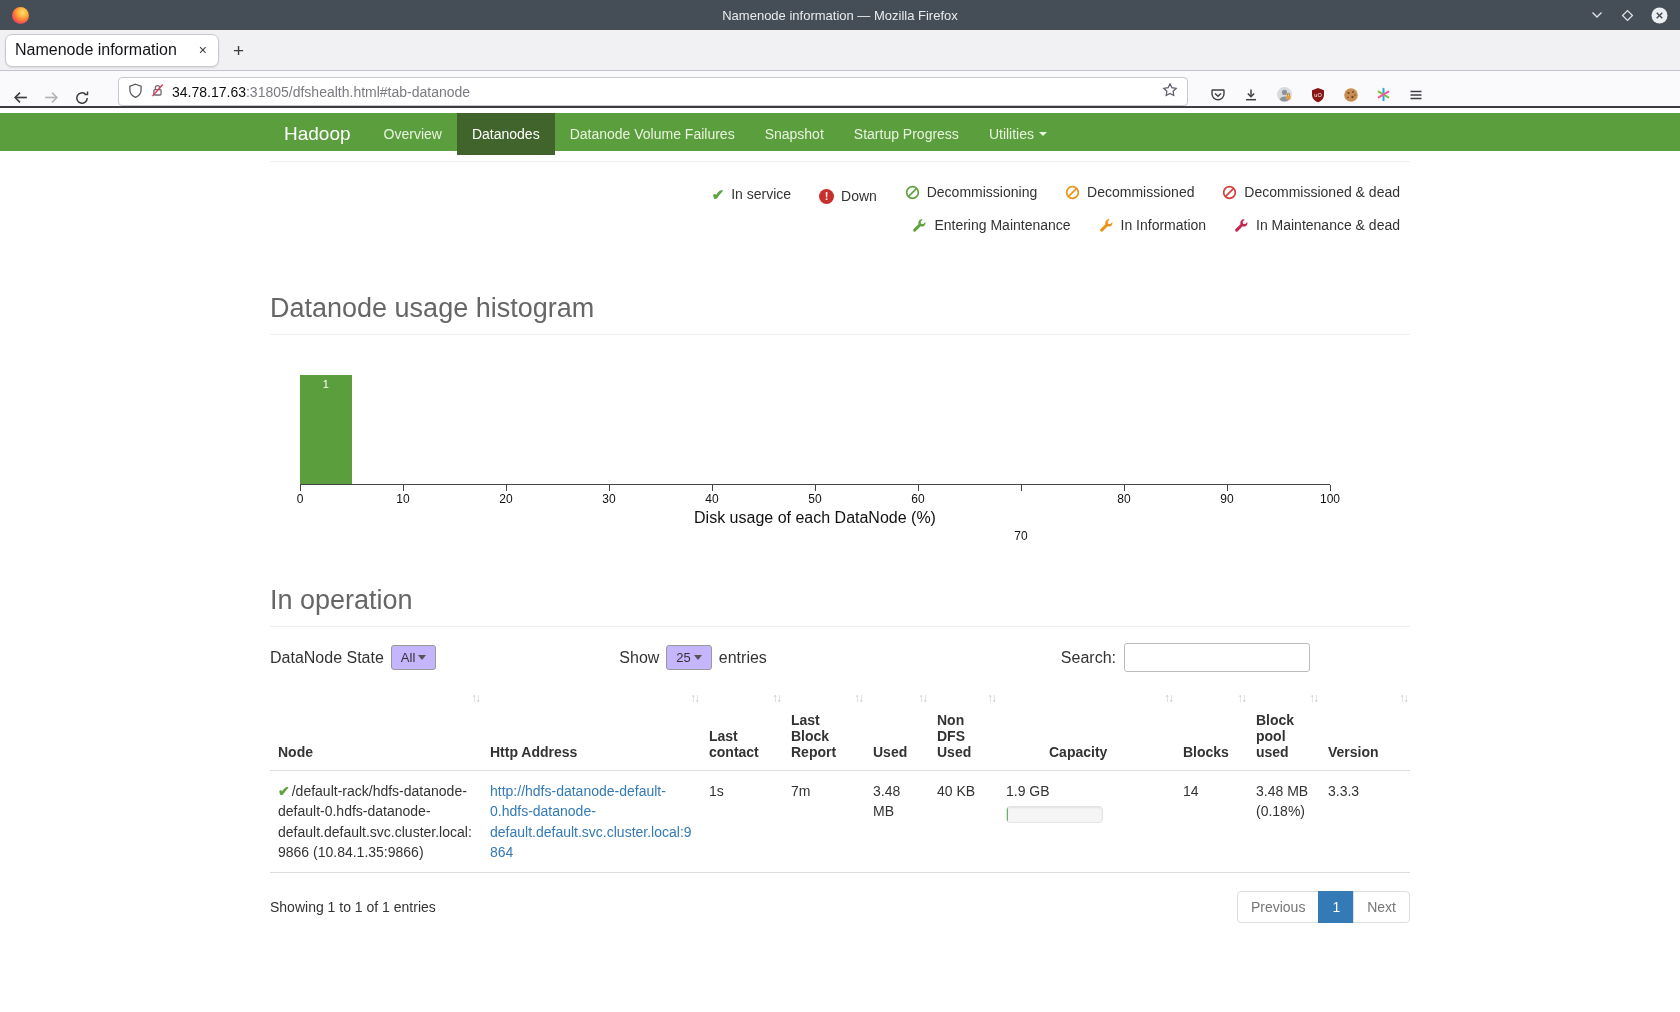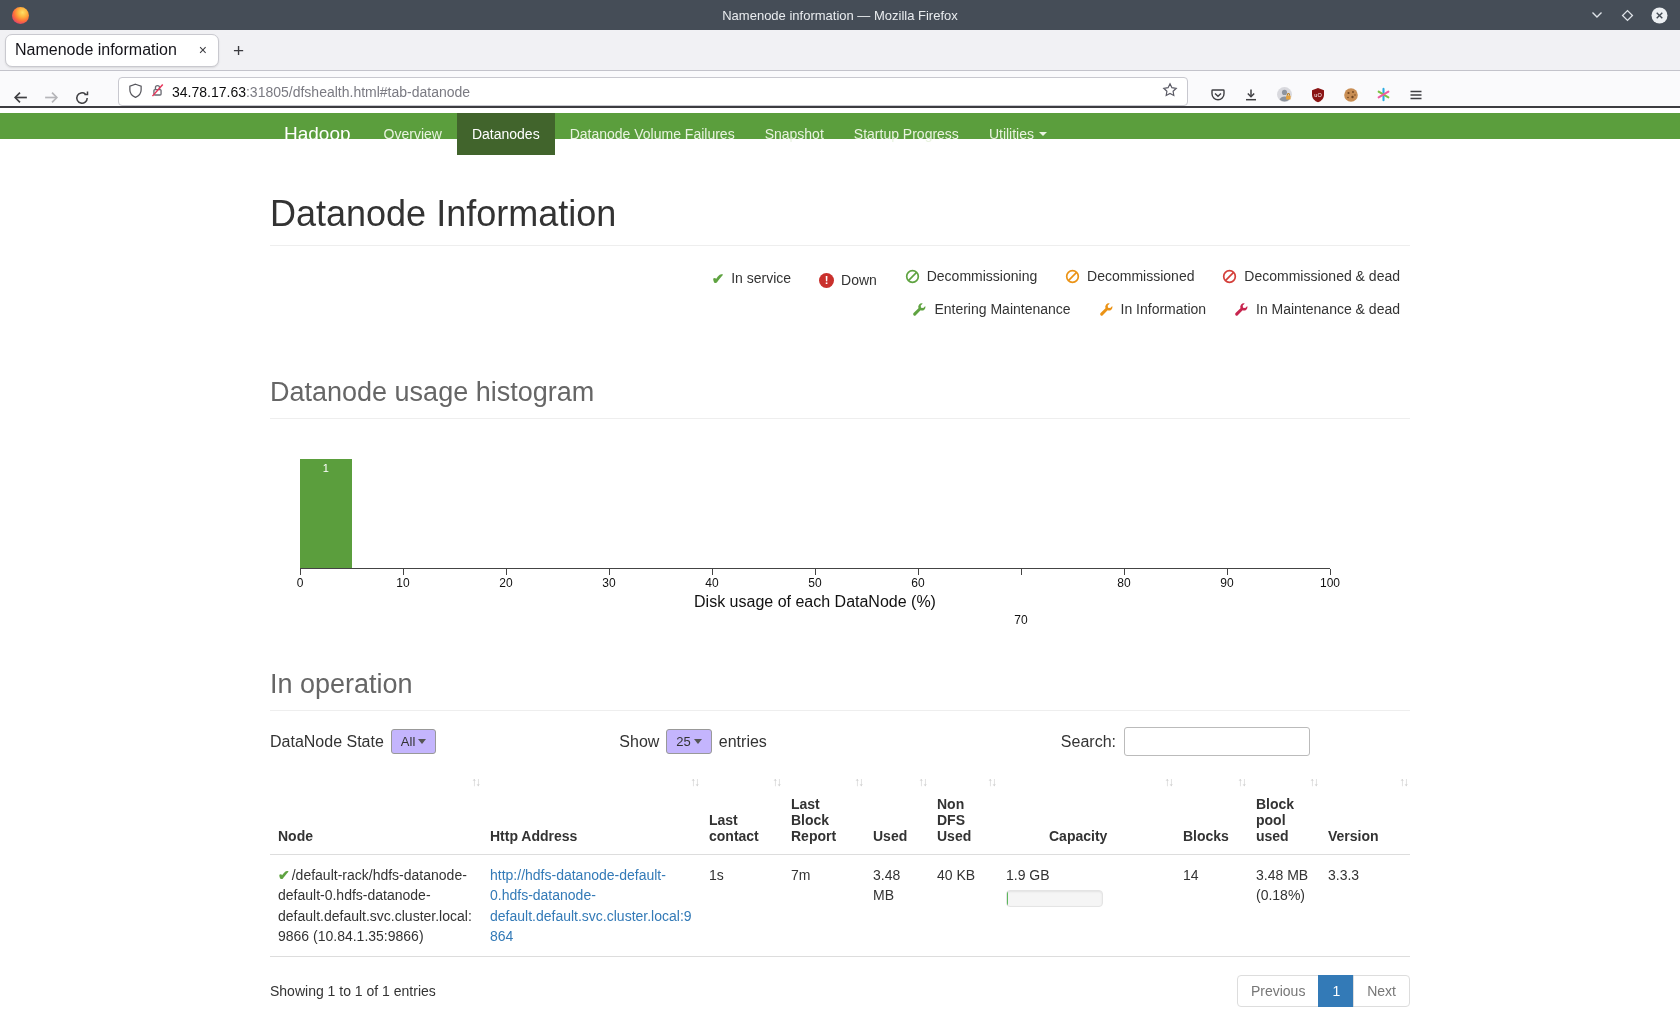--- a/index.html
+++ b/index.html
@@ -32,21 +32,21 @@
   .urlbar { width:1070px; height:29px; margin-left:14px; background:#fff; border:1px solid #c8c8cf;
             border-radius:4px; display:flex; align-items:center; padding:0 9px; gap:7px; }
   .url-text { flex:1; font-size:14px; white-space:nowrap; overflow:hidden; }
   .url-host { color:#0c0c0d; }
   .url-rest { color:#7a7a82; }
   .tb-icons { display:flex; align-items:center; gap:17px; margin-left:22px; }
 
   .gap-strip { height:5px; background:#fff; }
 
   
-  .navbar { height:26px; background:#5b9e3d; }
+  .navbar { height:38px; background:#5b9e3d; }
   .navbar-inner { width:1140px; margin:0 auto; display:flex; align-items:stretch; }
   .brand { color:#fff; font-size:19px; line-height:42px; padding:0 18px 0 14px; text-decoration:none; }
   .nav-link { color:#e9f3e0; font-size:14px; line-height:42px; padding:0 15px; text-decoration:none; display:flex; align-items:center; gap:5px; }
   .nav-link.active { background:#41642c; color:#fff; }
   .caret-down { width:0; height:0; border-left:4px solid transparent; border-right:4px solid transparent;
                 border-top:4px solid currentColor; display:inline-block; }
 
   
   .container { width:1140px; margin:0 auto; }
   h1.page-title { font-size:36px; font-weight:400; color:#333; margin:54px 0 10px; }
@@ -227,21 +227,20 @@
     <a class="nav-link">Snapshot</a>
     <a class="nav-link">Startup Progress</a>
     <a class="nav-link">
         <span>Utilities</span>
         <span class="caret-down"></span>
       </a>
   </div>
 </div>
 
 <div class="container">
-  <h1 class="page-title">Datanode Information</h1>
   <hr class="divider">
 
   <div class="legend">
     <div class="legend-row">
       <span class="legend-item">
           <span class="icon-check" style="color: rgb(95, 163, 65);">✔</span>
           <span>In service</span>
         </span>
       <span class="legend-item">
           <span class="icon-excl" style="color: rgb(201, 48, 44);">

